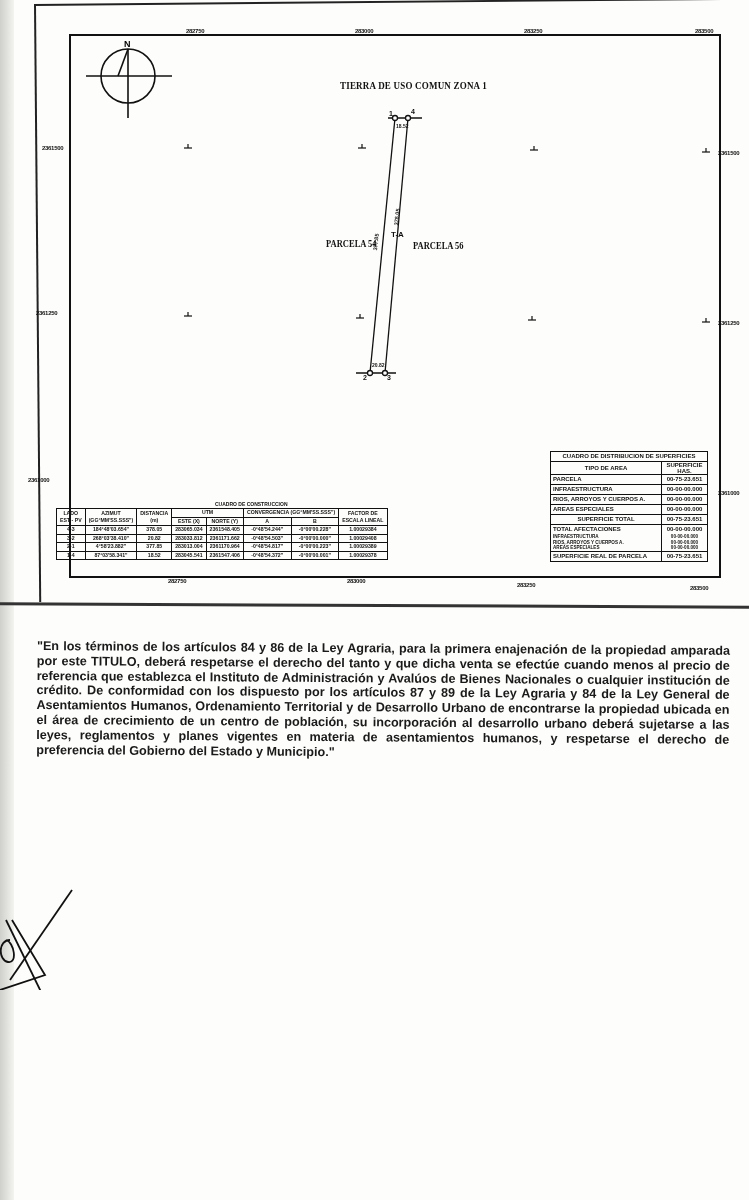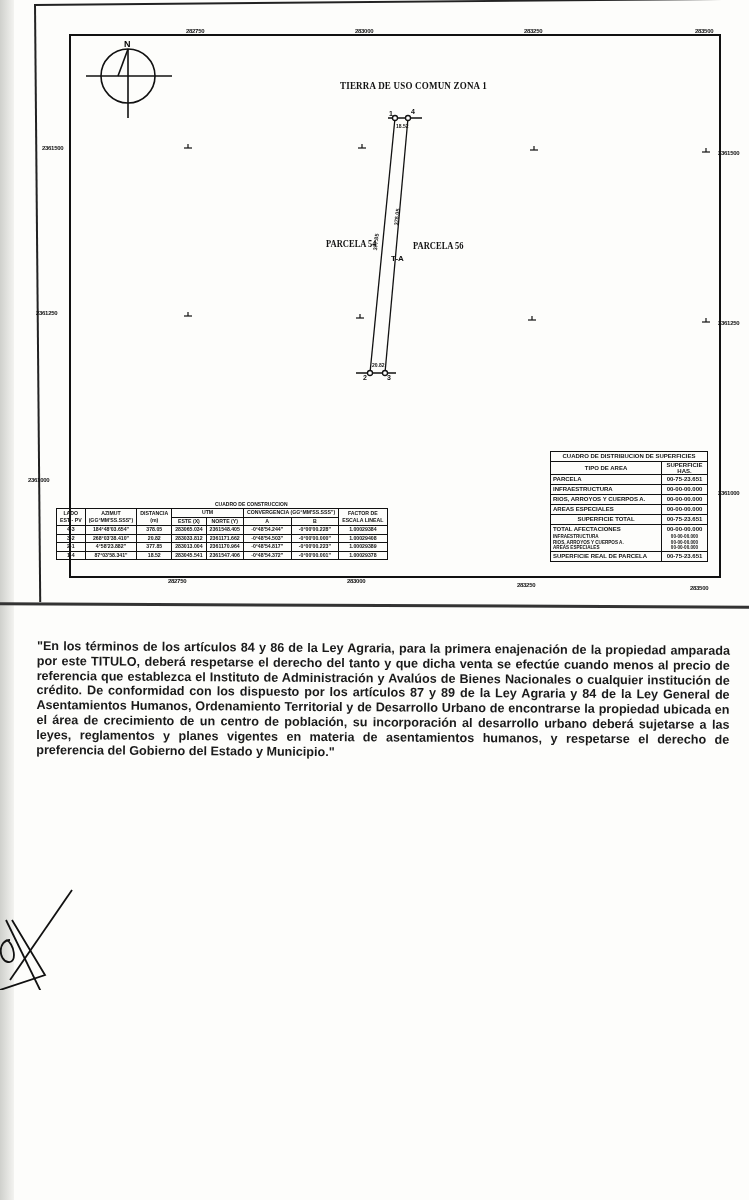--- a/index.html
+++ b/index.html
@@ -83,21 +83,21 @@
     <circle cx="395" cy="118" r="2.5" fill="#fff"></circle>
     <circle cx="408" cy="118" r="2.5" fill="#fff"></circle>
     <circle cx="370" cy="373" r="2.5" fill="#fff"></circle>
     <circle cx="385" cy="373" r="2.5" fill="#fff"></circle>
   </g>
 </svg>
 
 <span class="abs title">TIERRA DE USO COMUN ZONA 1</span>
 <span class="abs parcel-label" style="left:326px;top:238px;">PARCELA 54</span>
 <span class="abs parcel-label" style="left:413px;top:240px;">PARCELA 56</span>
-<span class="abs" style="left:391px;top:254px;font-size:8px;font-weight:bold;">T-A</span>
+<span class="abs" style="left:391px;top:230px;font-size:8px;font-weight:bold;">T-A</span>
 <span class="abs" style="left:389px;top:110px;font-size:7px;font-weight:bold;">1</span>
 <span class="abs" style="left:411px;top:108px;font-size:7px;font-weight:bold;">4</span>
 <span class="abs" style="left:363px;top:374px;font-size:7px;font-weight:bold;">2</span>
 <span class="abs" style="left:387px;top:374px;font-size:7px;font-weight:bold;">3</span>
 <span class="abs" style="left:396px;top:123px;font-size:5px;font-weight:bold;">18.52</span>
 <span class="abs" style="left:372px;top:362px;font-size:5px;font-weight:bold;">20.82</span>
 <span class="abs" style="left:372px;top:250px;font-size:5.5px;font-weight:bold;transform:rotate(-84deg);transform-origin:0 0;">377.85</span>
 <span class="abs" style="left:393px;top:225px;font-size:5.5px;font-weight:bold;transform:rotate(-84deg);transform-origin:0 0;">378.05</span>
 
 <span class="abs ctable-title">CUADRO DE CONSTRUCCION</span>

